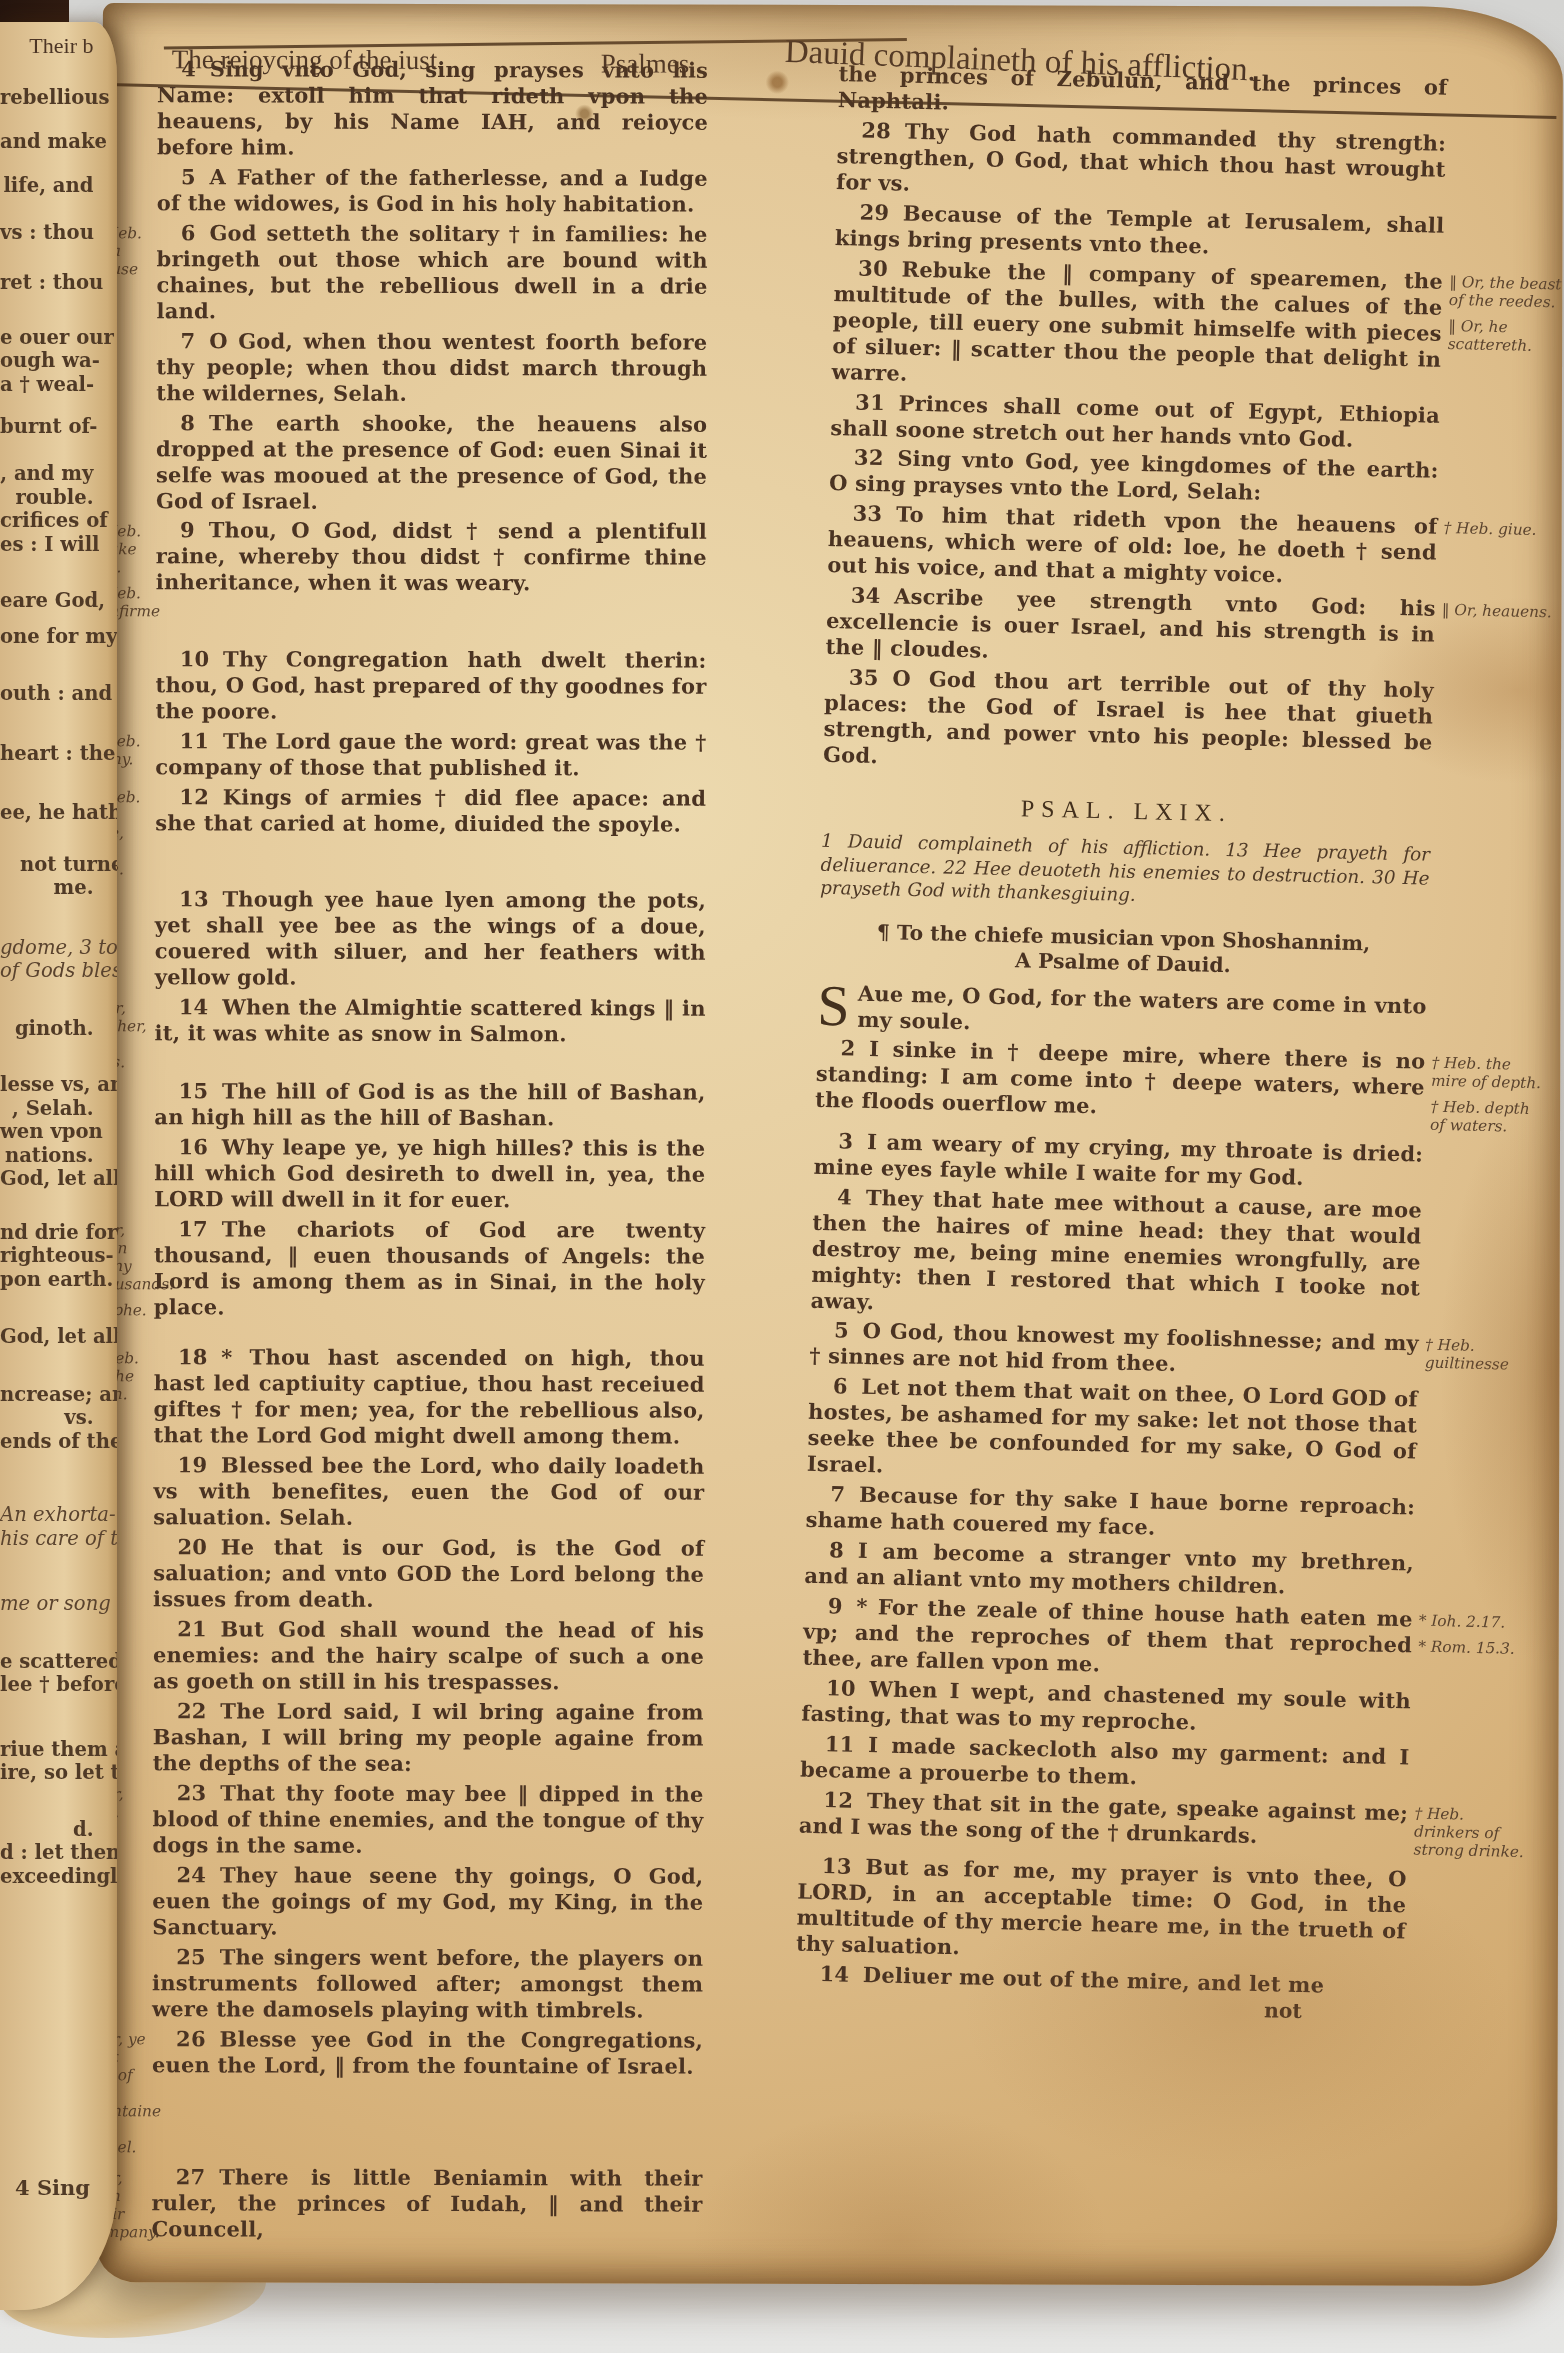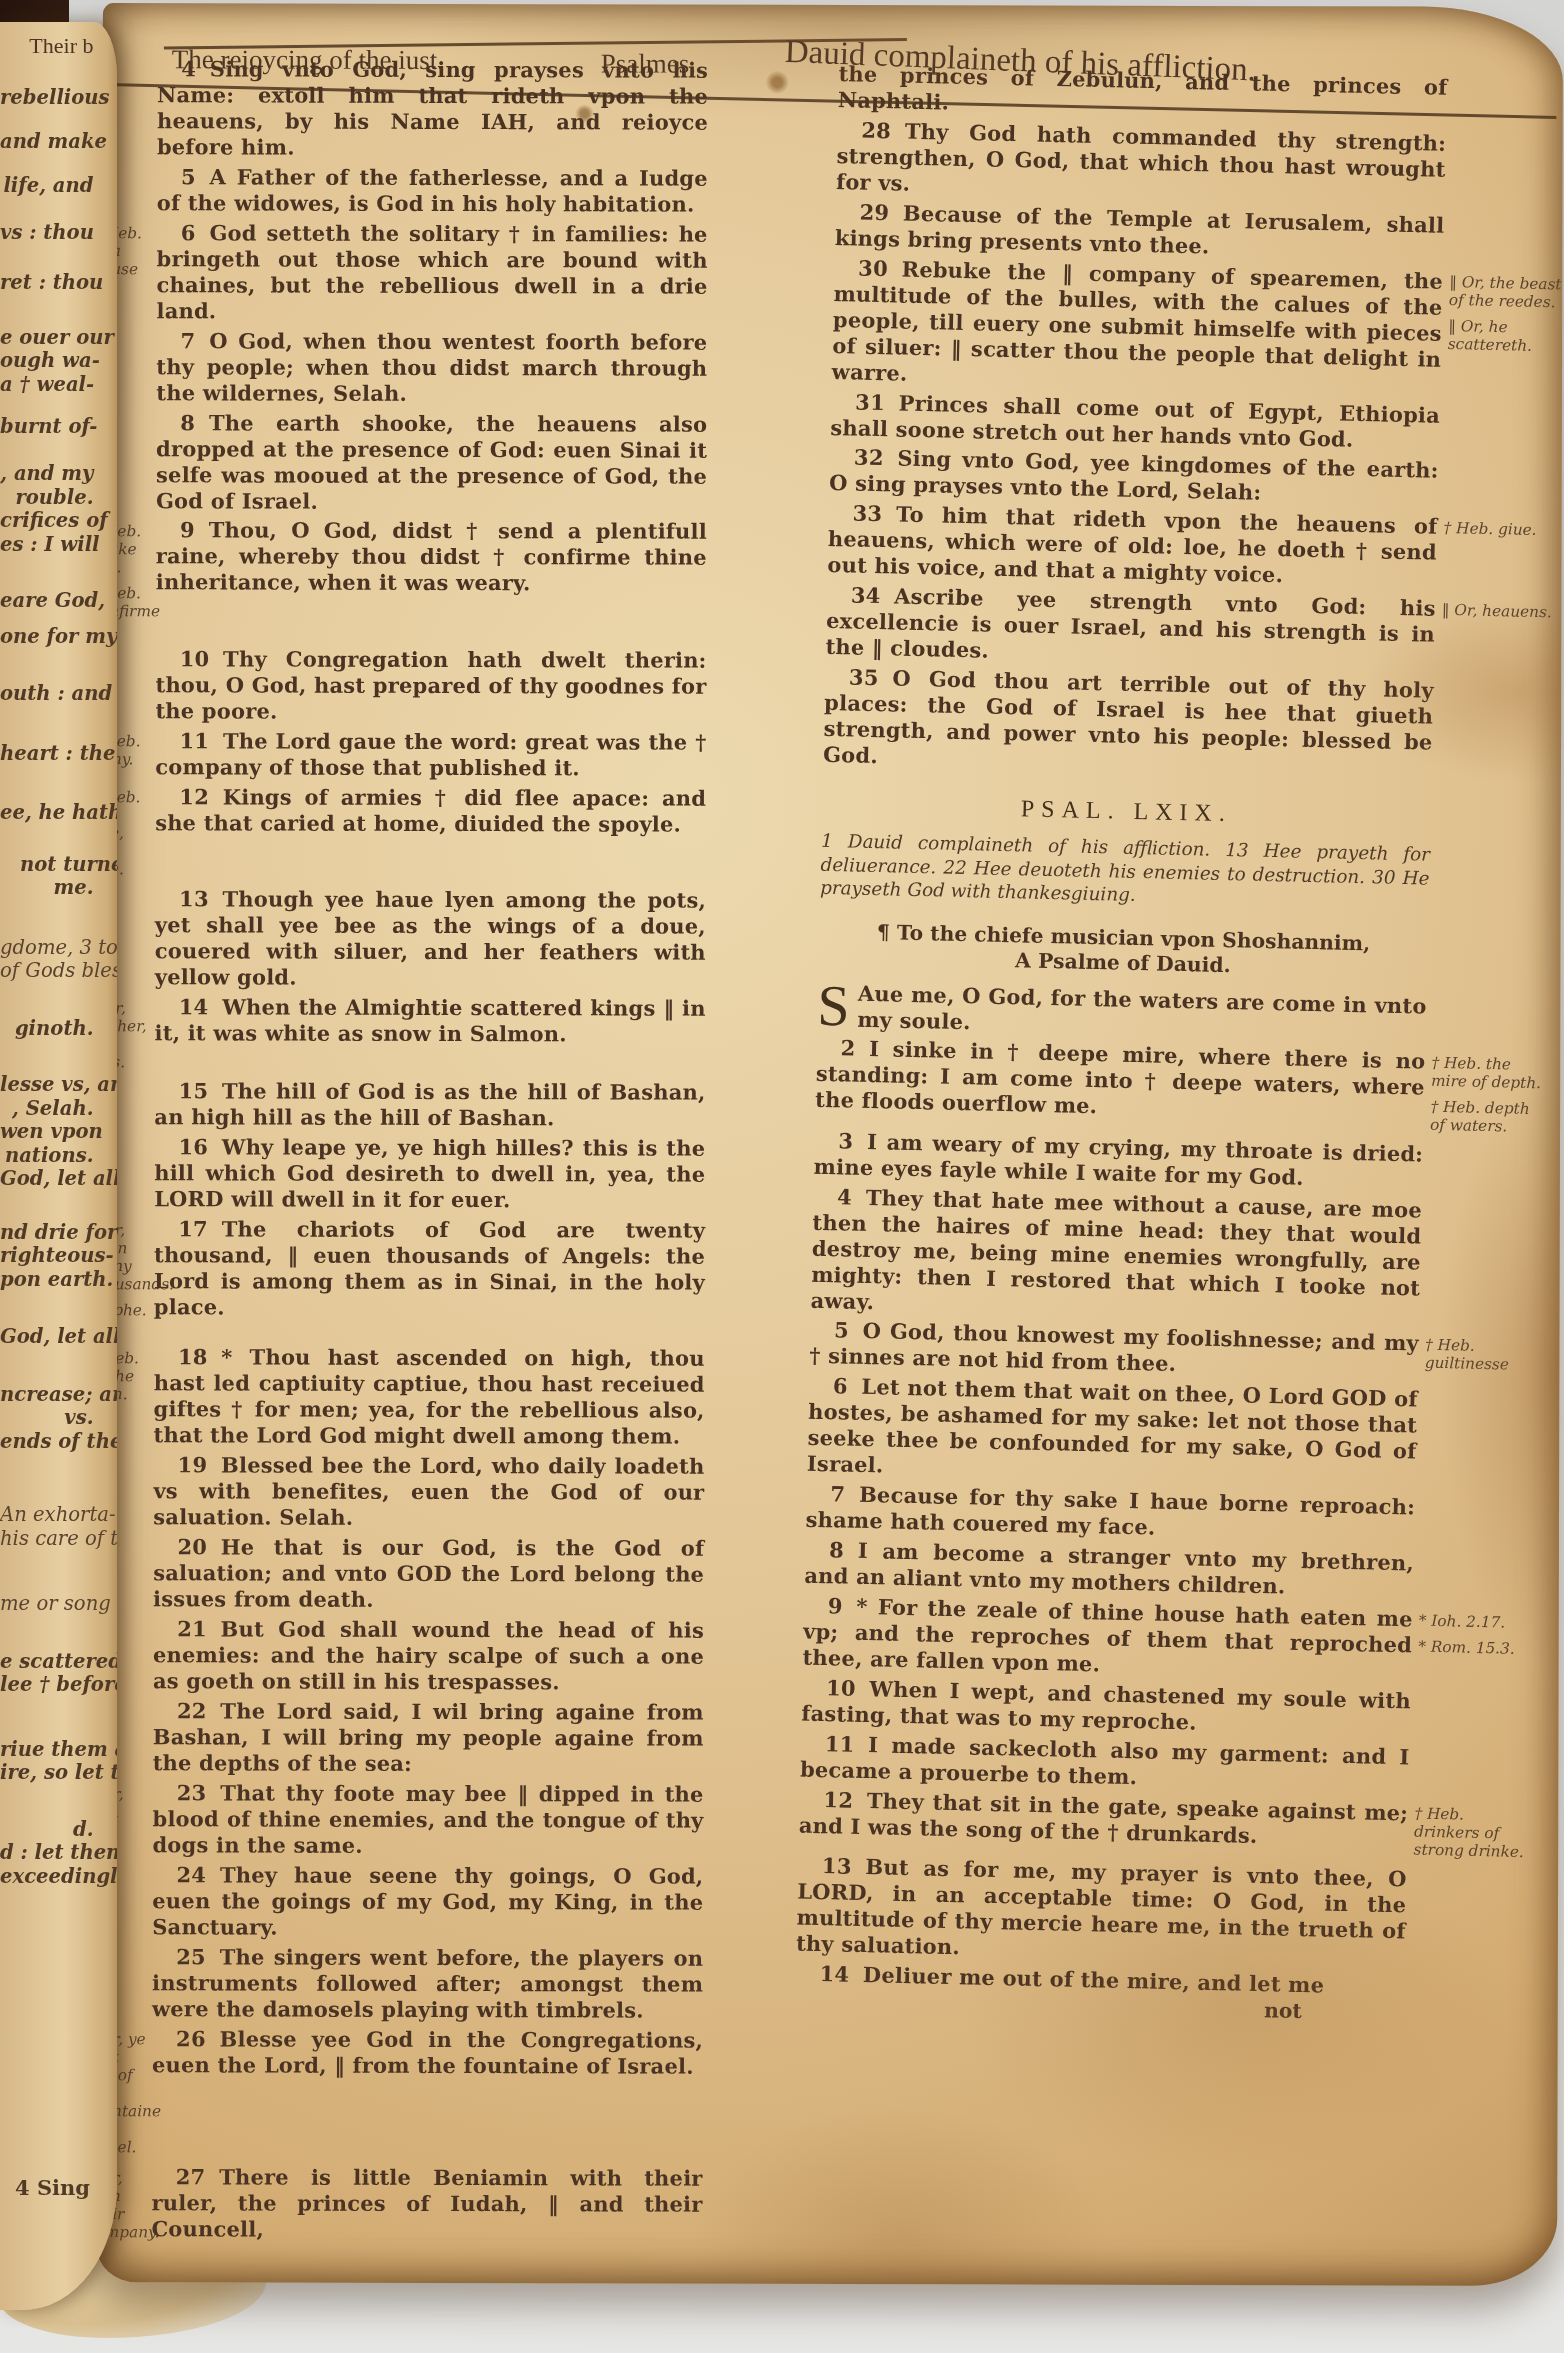--- a/index.html
+++ b/index.html
@@ -20,21 +20,21 @@
     border-radius:0 0 60% 40%;z-index:1;}
 
   
   .prevpage{position:absolute;left:0;top:22px;width:117px;height:2288px;z-index:6;
     background:linear-gradient(to right,#d6b787,#e7cfa2 55%,#cfae79 92%,#b8945f 100%);
     border-radius:0 23.5px 94px 0 / 0 55px 125px 0;
     box-shadow:7.8px 0 17px rgba(60,35,10,.45);
     overflow:hidden;}
   .prevpage .inner{padding:11px 23.5px 0 0;text-align:right;}
   .pp-header{font-family:"Liberation Serif","DejaVu Serif",serif;font-size:22px;color:#4c3525;margin-bottom:4.7px;}
-  .frag{font-size:19.6px;font-weight:bold;color:#503a26;line-height:23.5px;white-space:nowrap;font-style:italic;}
+  .frag{font-size:19.6px;font-weight:bold;color:#503a26;line-height:23.5px;white-space:nowrap;}
   .frag.italic{font-style:italic;font-weight:normal;color:#5a432e;}
   .pp-catch{position:absolute;right:27px;bottom:110px;font-size:21px;font-weight:bold;color:#503a26;}
 
   
   .page{position:absolute;left:100px;top:4.7px;width:1460px;height:2279px;z-index:2;
     background:radial-gradient(120% 90% at 40% 35%, #ecd9ae 0%, #e2c595 40%, #d3ac73 74%, #bb8f56 100%);
     border-radius:11px 141px 86px 39px / 11px 74px 67px 35px;
     box-shadow:0 23.5px 35px rgba(60,40,20,.35),
       inset 20.3px 0 43px -6.3px rgba(70,42,15,.50),
       inset -15.6px 0 35px -4.7px rgba(105,65,25,.48),

